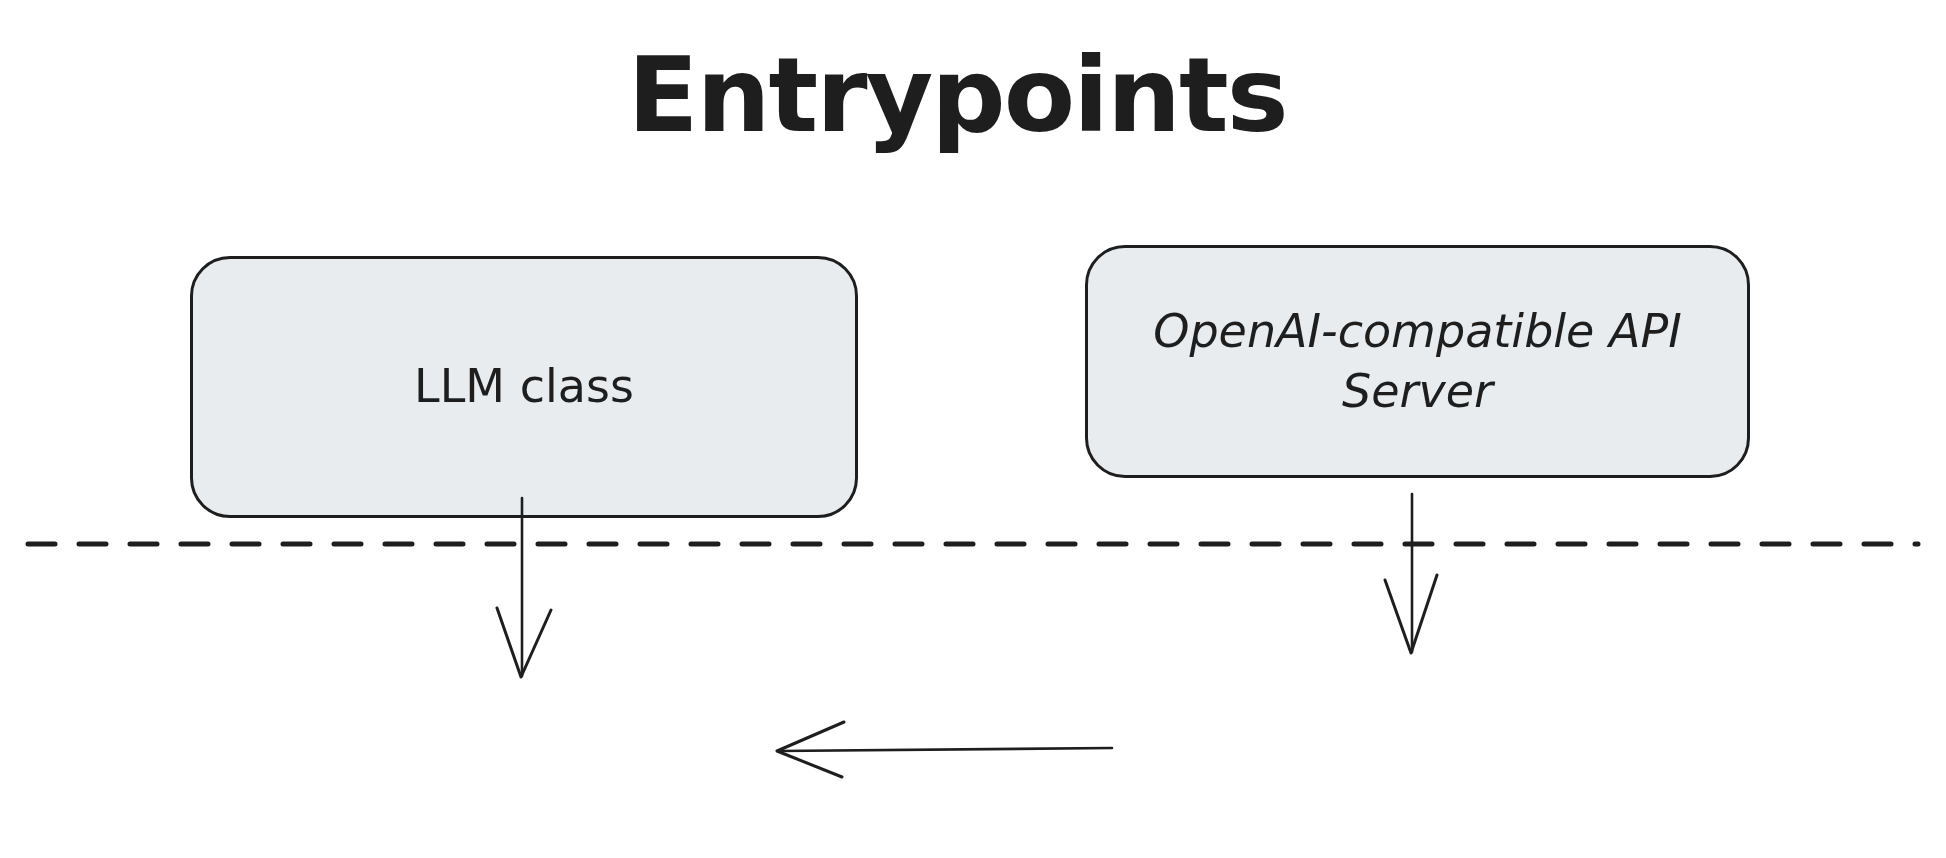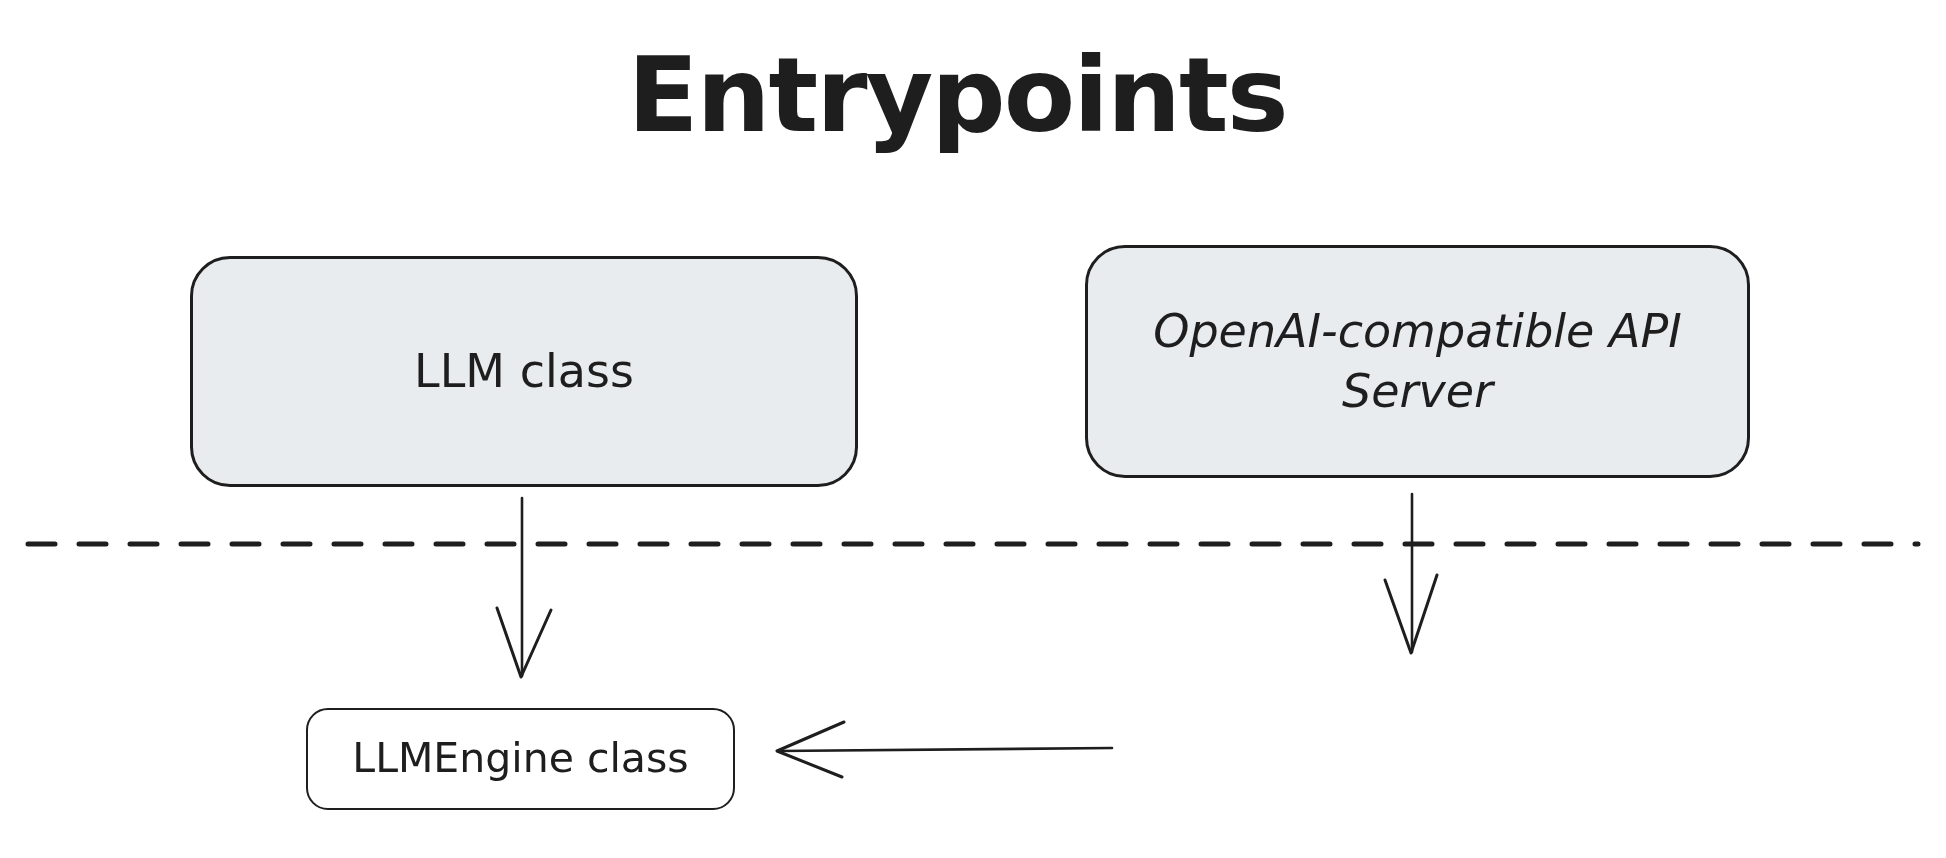--- a/index.html
+++ b/index.html
@@ -41,21 +41,21 @@
     justify-content: center;
     border: 3px solid var(--stroke);
     color: var(--stroke);
     text-align: center;
   }
   .node .label { display: block; line-height: 1.3; }
 
   .node-gray  { background: var(--gray-fill); border-radius: 40px; font-size: 46px; }
   .node-white { background: var(--white-fill); border-radius: 22px; border-width: 2.5px; font-size: 41px; }
 
-  #node-llm        { left: 190px;  top: 256px; width: 668px; height: 231px; }
+  #node-llm        { left: 190px;  top: 256px; width: 668px; height: 262px; }
   #node-openai     { left: 1085px; top: 245px; width: 665px; height: 233px; }
   #node-llmengine  { left: 306px;  top: 708px; width: 429px; height: 102px; }
   #node-async      { left: 1171px; top: 676px; width: 486px; height: 154px; }
 
   #node-openai .label { max-width: 540px; font-style: italic; }
   #node-async  .label { max-width: 360px; }
 
   .connector-layer {
     position: absolute;
     inset: 0;
@@ -78,23 +78,20 @@
   <div class="title">Entrypoints</div>
 
   <div class="node node-gray" id="node-llm">
     <span class="label">LLM class</span>
   </div>
 
   <div class="node node-gray" id="node-openai">
     <span class="label">OpenAI-compatible API Server</span>
   </div>
 
-  <div class="node node-white" id="node-llmengine">
-    <span class="label">LLMEngine class</span>
-  </div>
 
 
   <svg class="connector-layer" viewBox="0 0 1946 858">
 
     <line class="stroke-line" x1="28" y1="544" x2="1918" y2="544" stroke-width="5" stroke-dasharray="27 24" stroke-linecap="butt"></line>
 
     <g>
       <line class="stroke-line" x1="522" y1="498" x2="522" y2="676" stroke-width="2.6"></line>
       <polyline class="stroke-line" points="497,608 521,677 551,610" stroke-width="3"></polyline>
     </g>

